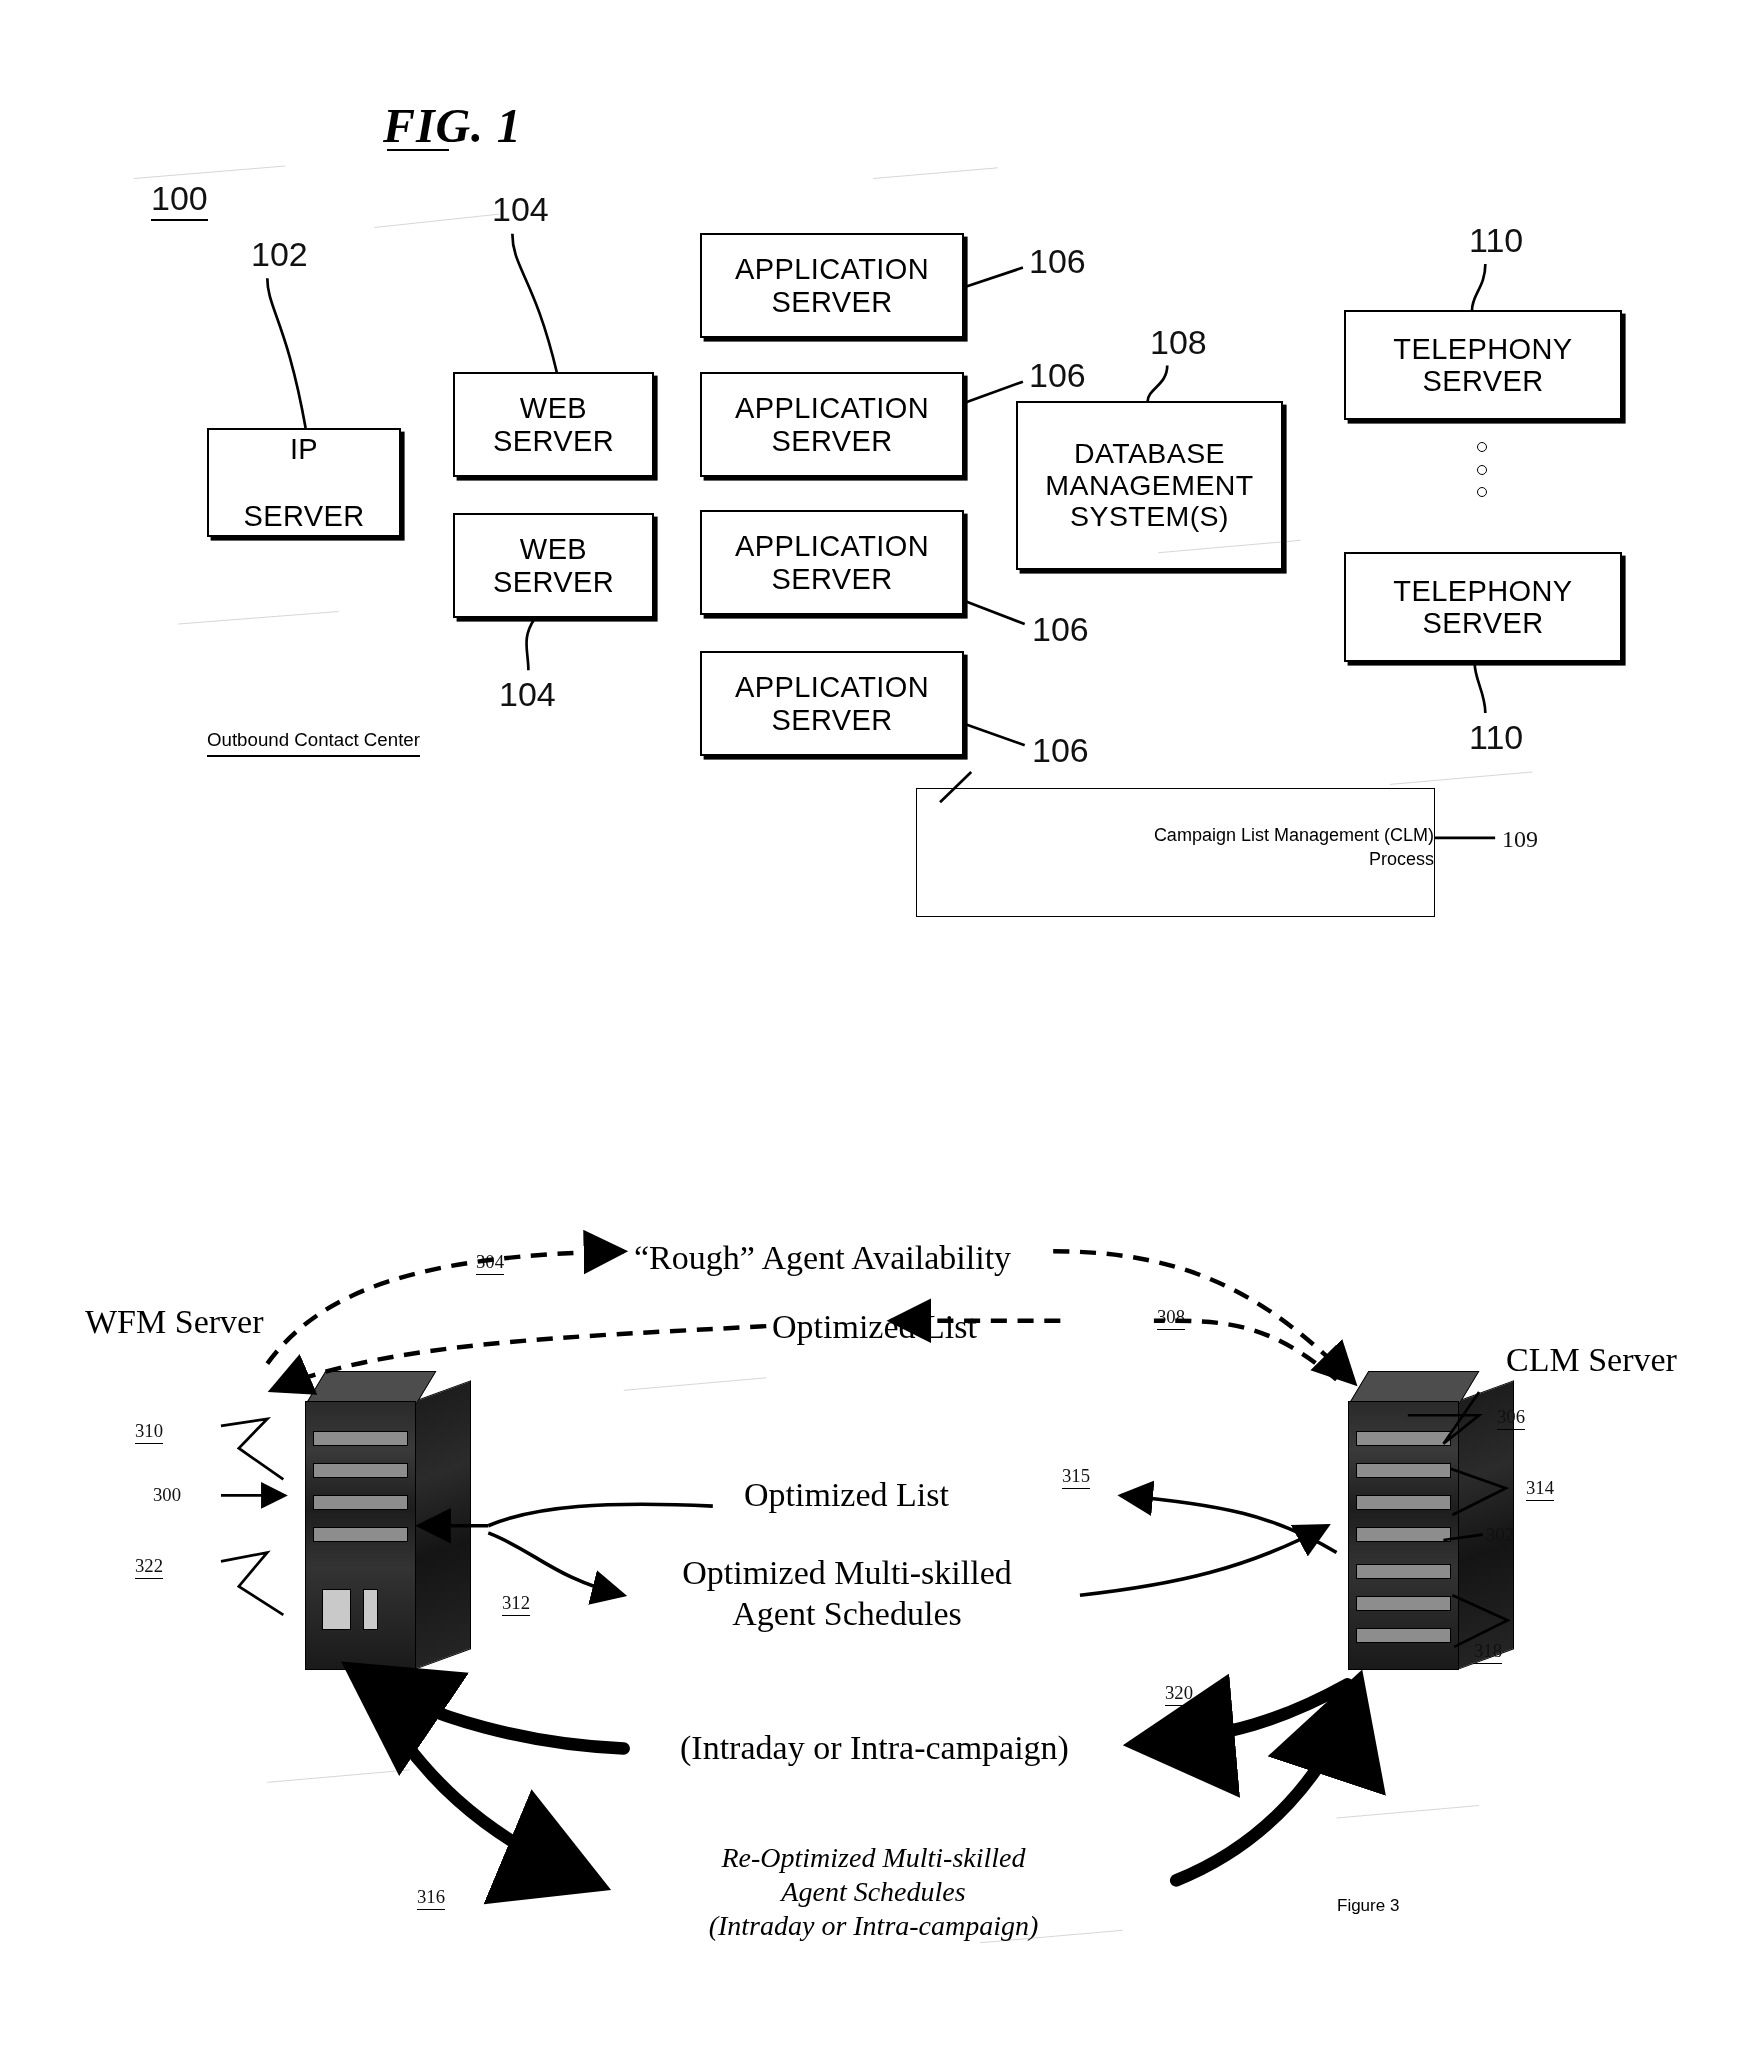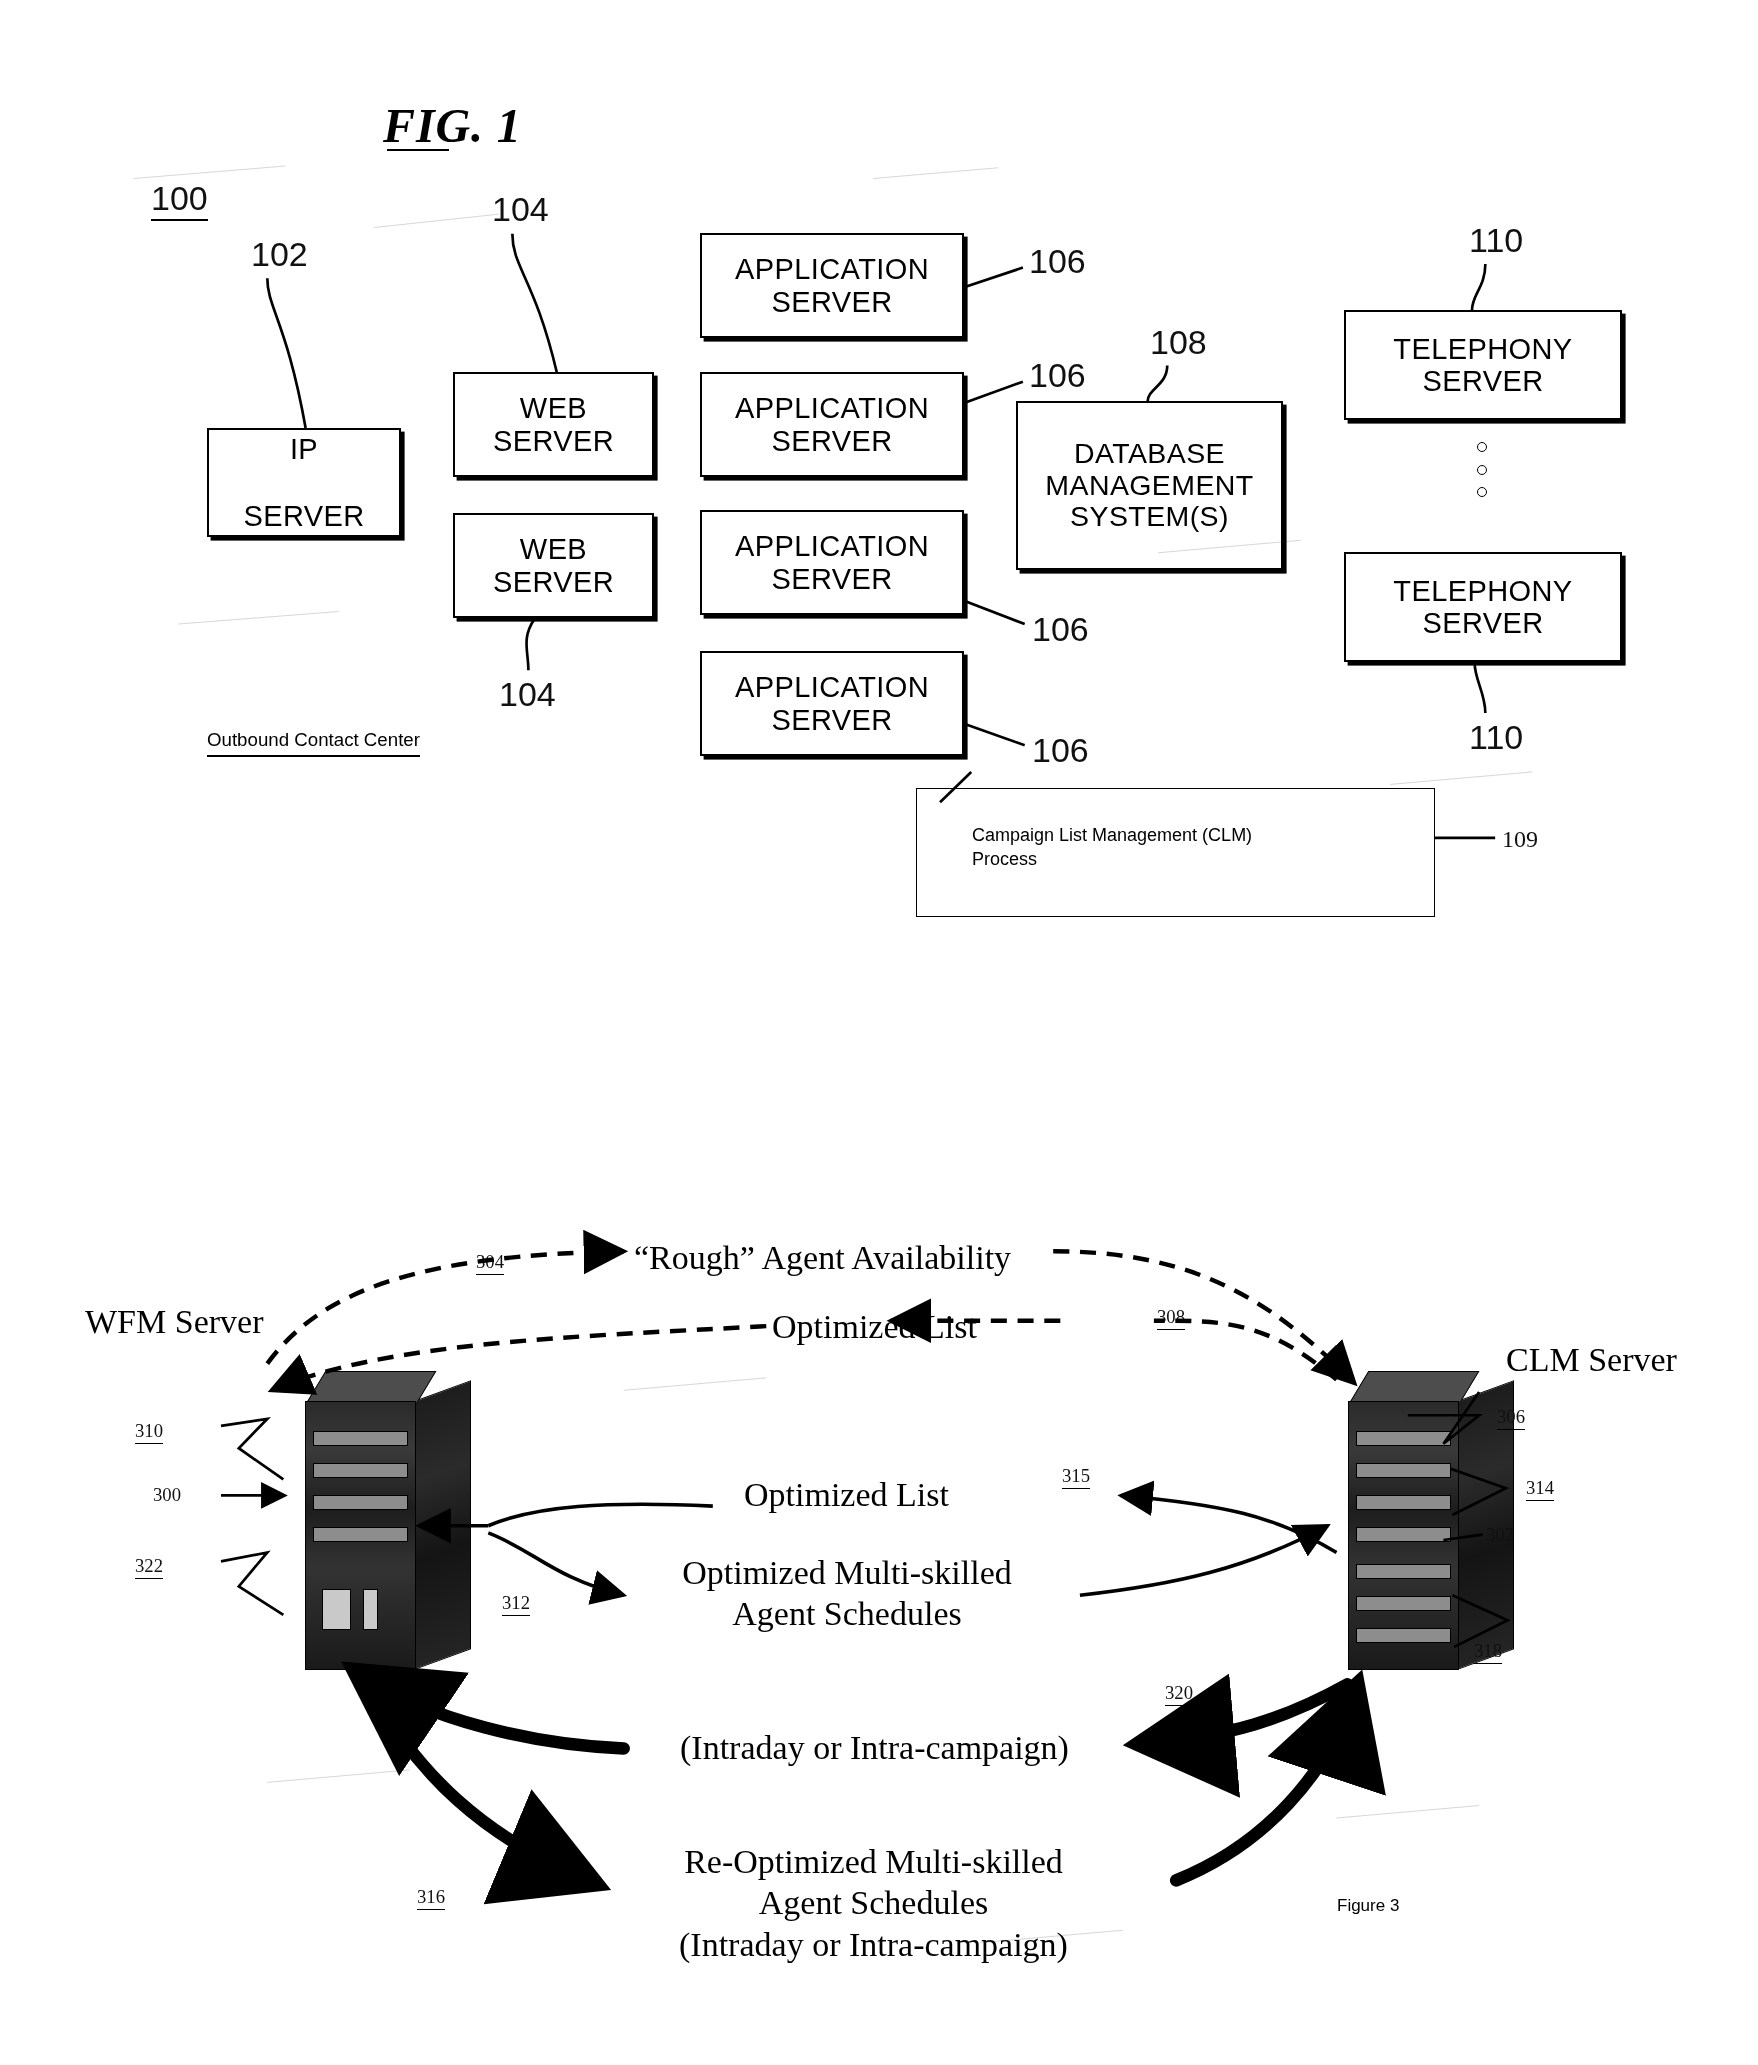--- a/index.html
+++ b/index.html
@@ -78,20 +78,21 @@
   .thinbox {
     position: absolute;
     box-sizing: border-box;
     border: 1.8px solid #000;
     background: #fff;
     font-family: "Liberation Sans", sans-serif;
     font-size: 18px;
     line-height: 1.35;
     color: #000;
     padding: 34px 0 0 55px;
+    text-align: right;
   }
 
   .caption-under {
     position: absolute;
     font-family: "Liberation Sans", sans-serif;
     font-size: 18.7px;
     color: #000;
     white-space: nowrap;
   }
   .caption-under::after {
@@ -320,21 +321,21 @@
 
 <div class="serif-label center" style="left:651px; top:1552px; width:392px; font-size:34px;">
   <div>Optimized Multi-skilled</div>
   <div>Agent Schedules</div>
 </div>
 
 <div class="serif-label center" style="left:643px; top:1727px; width:463px; font-size:34px;">
   <div>(Intraday or Intra-campaign)</div>
 </div>
 
-<div class="serif-label center" style="left:624px; top:1841px; width:499px; font-size:34px;">
+<div class="serif-label center" style="left:624px; top:1841px; width:499px; font-size:28px;font-style:italic;">
   <div>Re-Optimized Multi-skilled</div>
   <div>Agent Schedules</div>
   <div>(Intraday or Intra-campaign)</div>
 </div>
 
 <div class="ref-sm underlined" style="left:476px; top:1251px;">304</div>
 <div class="ref-sm underlined" style="left:1157px; top:1306px;">308</div>
 <div class="ref-sm underlined" style="left:502px; top:1592px;">312</div>
 <div class="ref-sm underlined" style="left:1062px; top:1465px;">315</div>
 <div class="ref-sm underlined" style="left:417px; top:1886px;">316</div>

